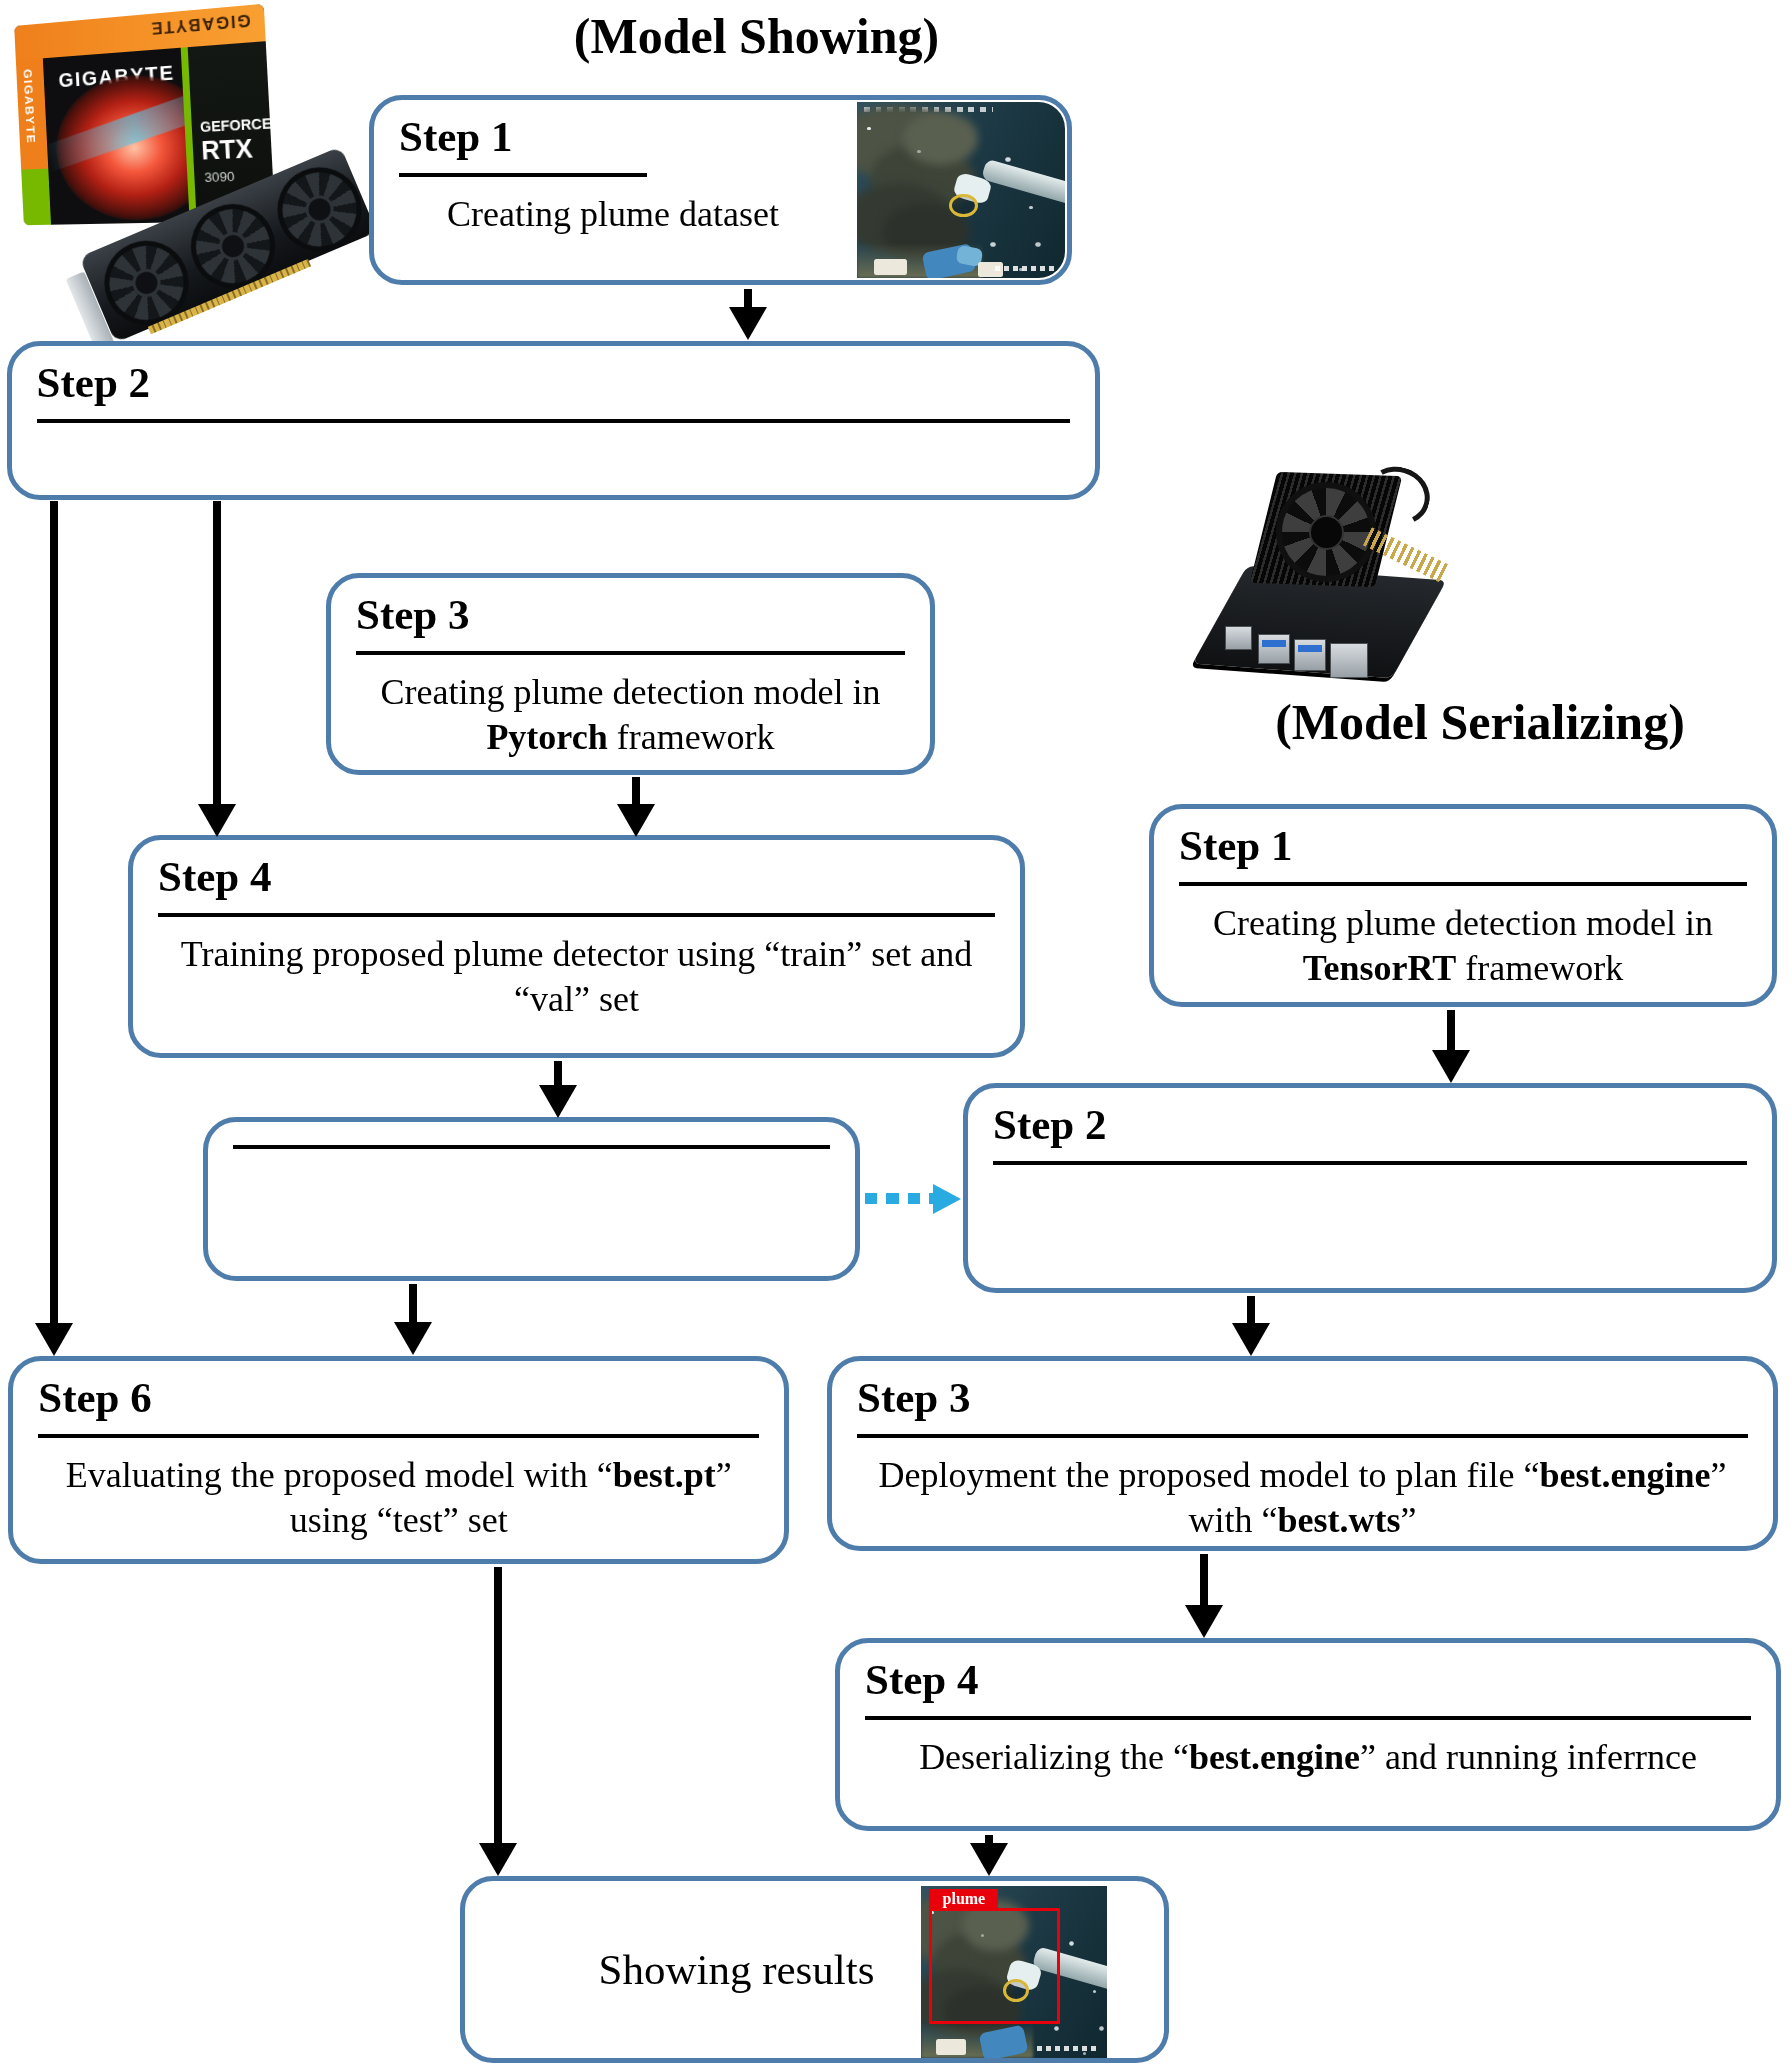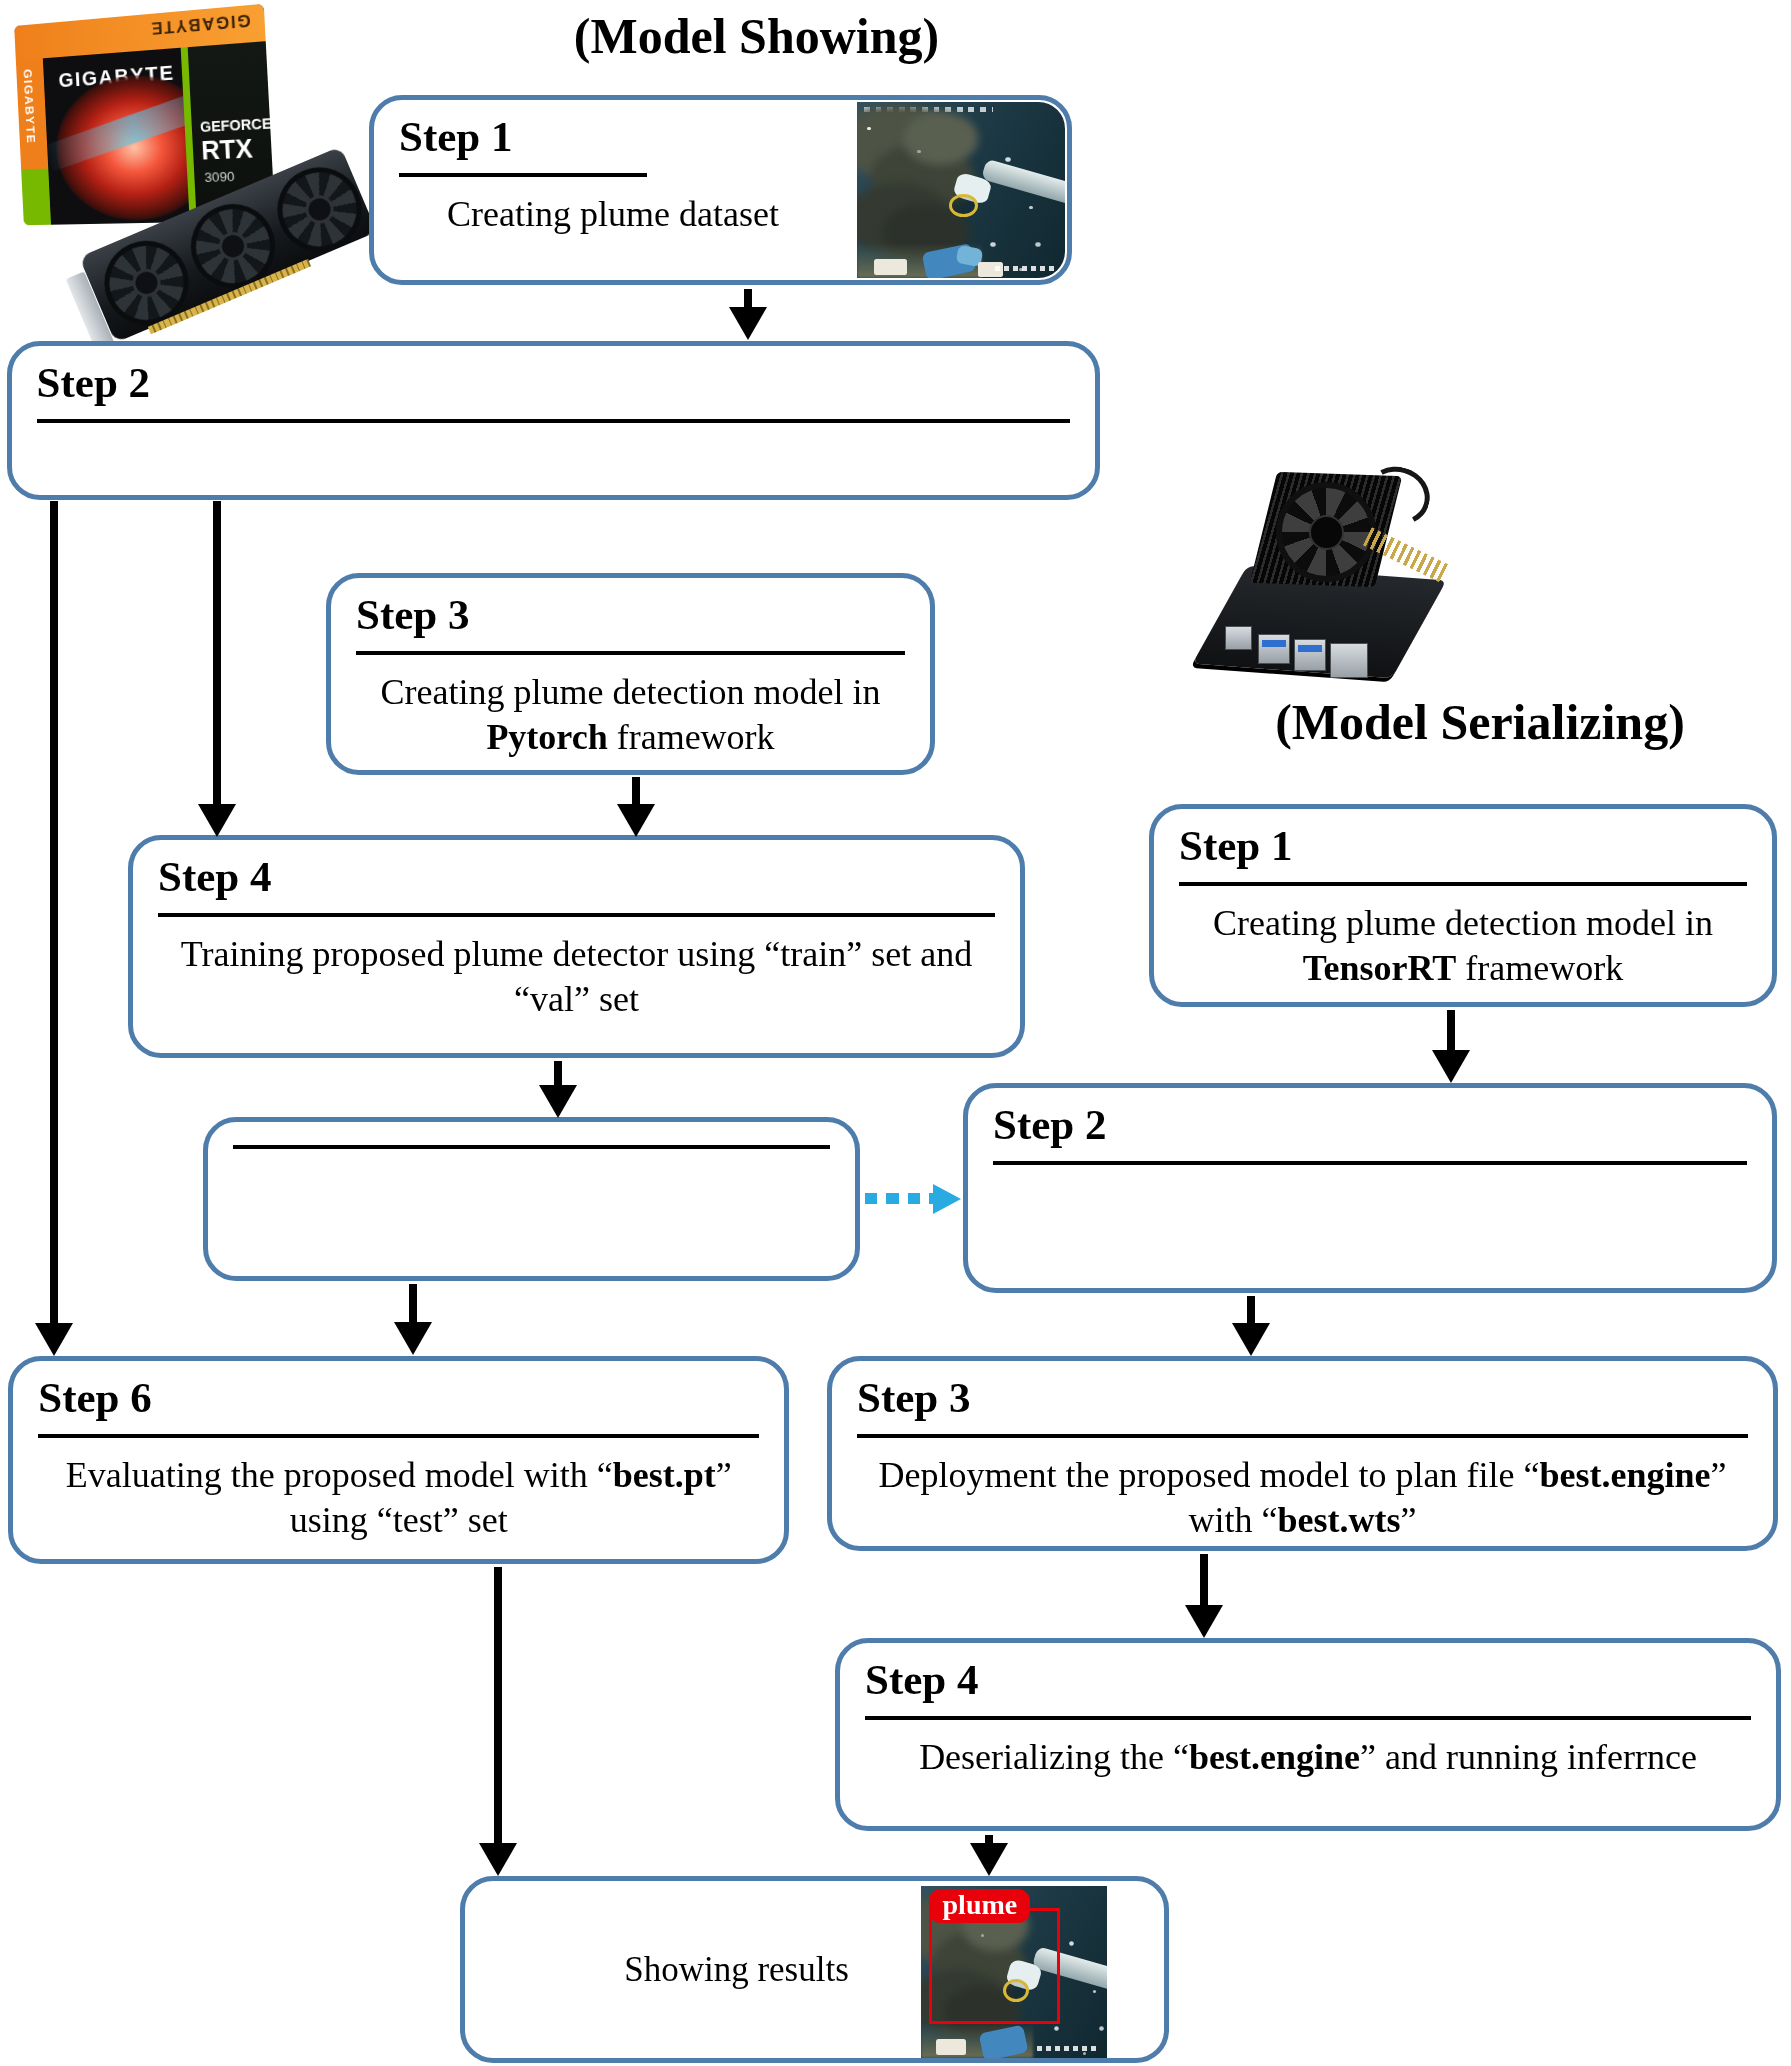--- a/index.html
+++ b/index.html
@@ -44,21 +44,21 @@
          box-shadow:139px 31px 0 0.8px rgba(230,240,242,.9),162px 79px 0 0 rgba(230,240,242,.8),
          124px 116px 0 0.8px rgba(230,240,242,.85),152px 141px 0 0 rgba(230,240,242,.7),
          99px 58px 0 0 rgba(230,240,242,.6),50px 23px 0 0 rgba(230,240,242,.5),
          169px 116px 0 0.8px rgba(230,240,242,.8);}
   .topmarks{position:absolute;top:5.8px;left:6.6px;width:62%;height:4.1px;
             background:repeating-linear-gradient(90deg,rgba(255,255,255,.75) 0 5.8px,transparent 5.8px 11.6px);}
   .botmarks{position:absolute;bottom:7.4px;right:10px;width:60px;height:5px;
             background:repeating-linear-gradient(90deg,rgba(255,255,255,.85) 0 5px,transparent 5px 9px);}
   .bbox{position:absolute;border:3.3px solid var(--detection_box,#e8000b);}
   .btag{position:absolute;background:var(--detection_box,#e8000b);color:#fff;font-weight:bold;
-        font-size:28px;padding:1.7px 13.2px;line-height:1.1;border-radius:12px;}
+        font-size:16px;padding:1.7px 13.2px;line-height:1.1;}
 
   
   .gpu{position:absolute;left:6.6px;top:3.3px;width:370px;height:332px;}
   .gpu-box{position:absolute;left:3.3px;top:11.6px;width:258px;height:208px;
            transform:perspective(744px) rotateY(-14deg) rotateZ(-3deg);
            background:#0e0e10;border-radius:6.6px;overflow:hidden;}
   .gpu-box-top{position:absolute;top:0;left:0;right:0;height:36px;
            background:linear-gradient(90deg,#ef7f1a,#f9a032);}
   .gpu-box-toptxt{position:absolute;top:5px;right:13.2px;color:#3a2104;font-family:"Liberation Sans",sans-serif;
            font-weight:bold;font-size:16.5px;transform:rotate(180deg);letter-spacing:1.7px;}
@@ -103,21 +103,21 @@
        background:repeating-conic-gradient(#3e3e3e 0 26deg,#0c0c0c 26deg 45deg);}
   .j-fan::after{content:'';position:absolute;inset:26.5px;background:#070707;border-radius:50%;border:2.5px solid #333;}
   .j-cable{position:absolute;right:21.5px;top:-1.7px;width:55px;height:48px;border:5.8px solid #161616;border-radius:50%;
        border-left-color:transparent;border-bottom-color:transparent;transform:rotate(16deg);}
   .j-port{position:absolute;background:linear-gradient(180deg,#d8dce0,#98a0a6);border:1.7px solid #4a4f53;}
   .usb::after{content:'';position:absolute;left:3.3px;right:3.3px;top:5px;height:6.6px;background:#2f6fd0;}
   .j-pins{position:absolute;right:1.7px;top:76px;width:86px;height:20px;transform:rotate(26deg);
        background:repeating-linear-gradient(90deg,#c9a84c 0 3.3px,transparent 3.3px 7.4px);}
 
   .results-label{position:absolute;left:0;top:0;bottom:0;width:543px;display:flex;align-items:center;
-       justify-content:center;font-size:35px;}
+       justify-content:center;font-size:43px;}
 </style>
 </head>
 <body>
 
 <div class="fig-title" style="left:343px;top:6.6px;width:827px;">(Model Showing)</div>
 
 <div class="fig-title" style="left:1174px;top:693px;width:612px;">(Model Serializing)</div>
 
 <div class="gpu">
   <div class="gpu-box">

